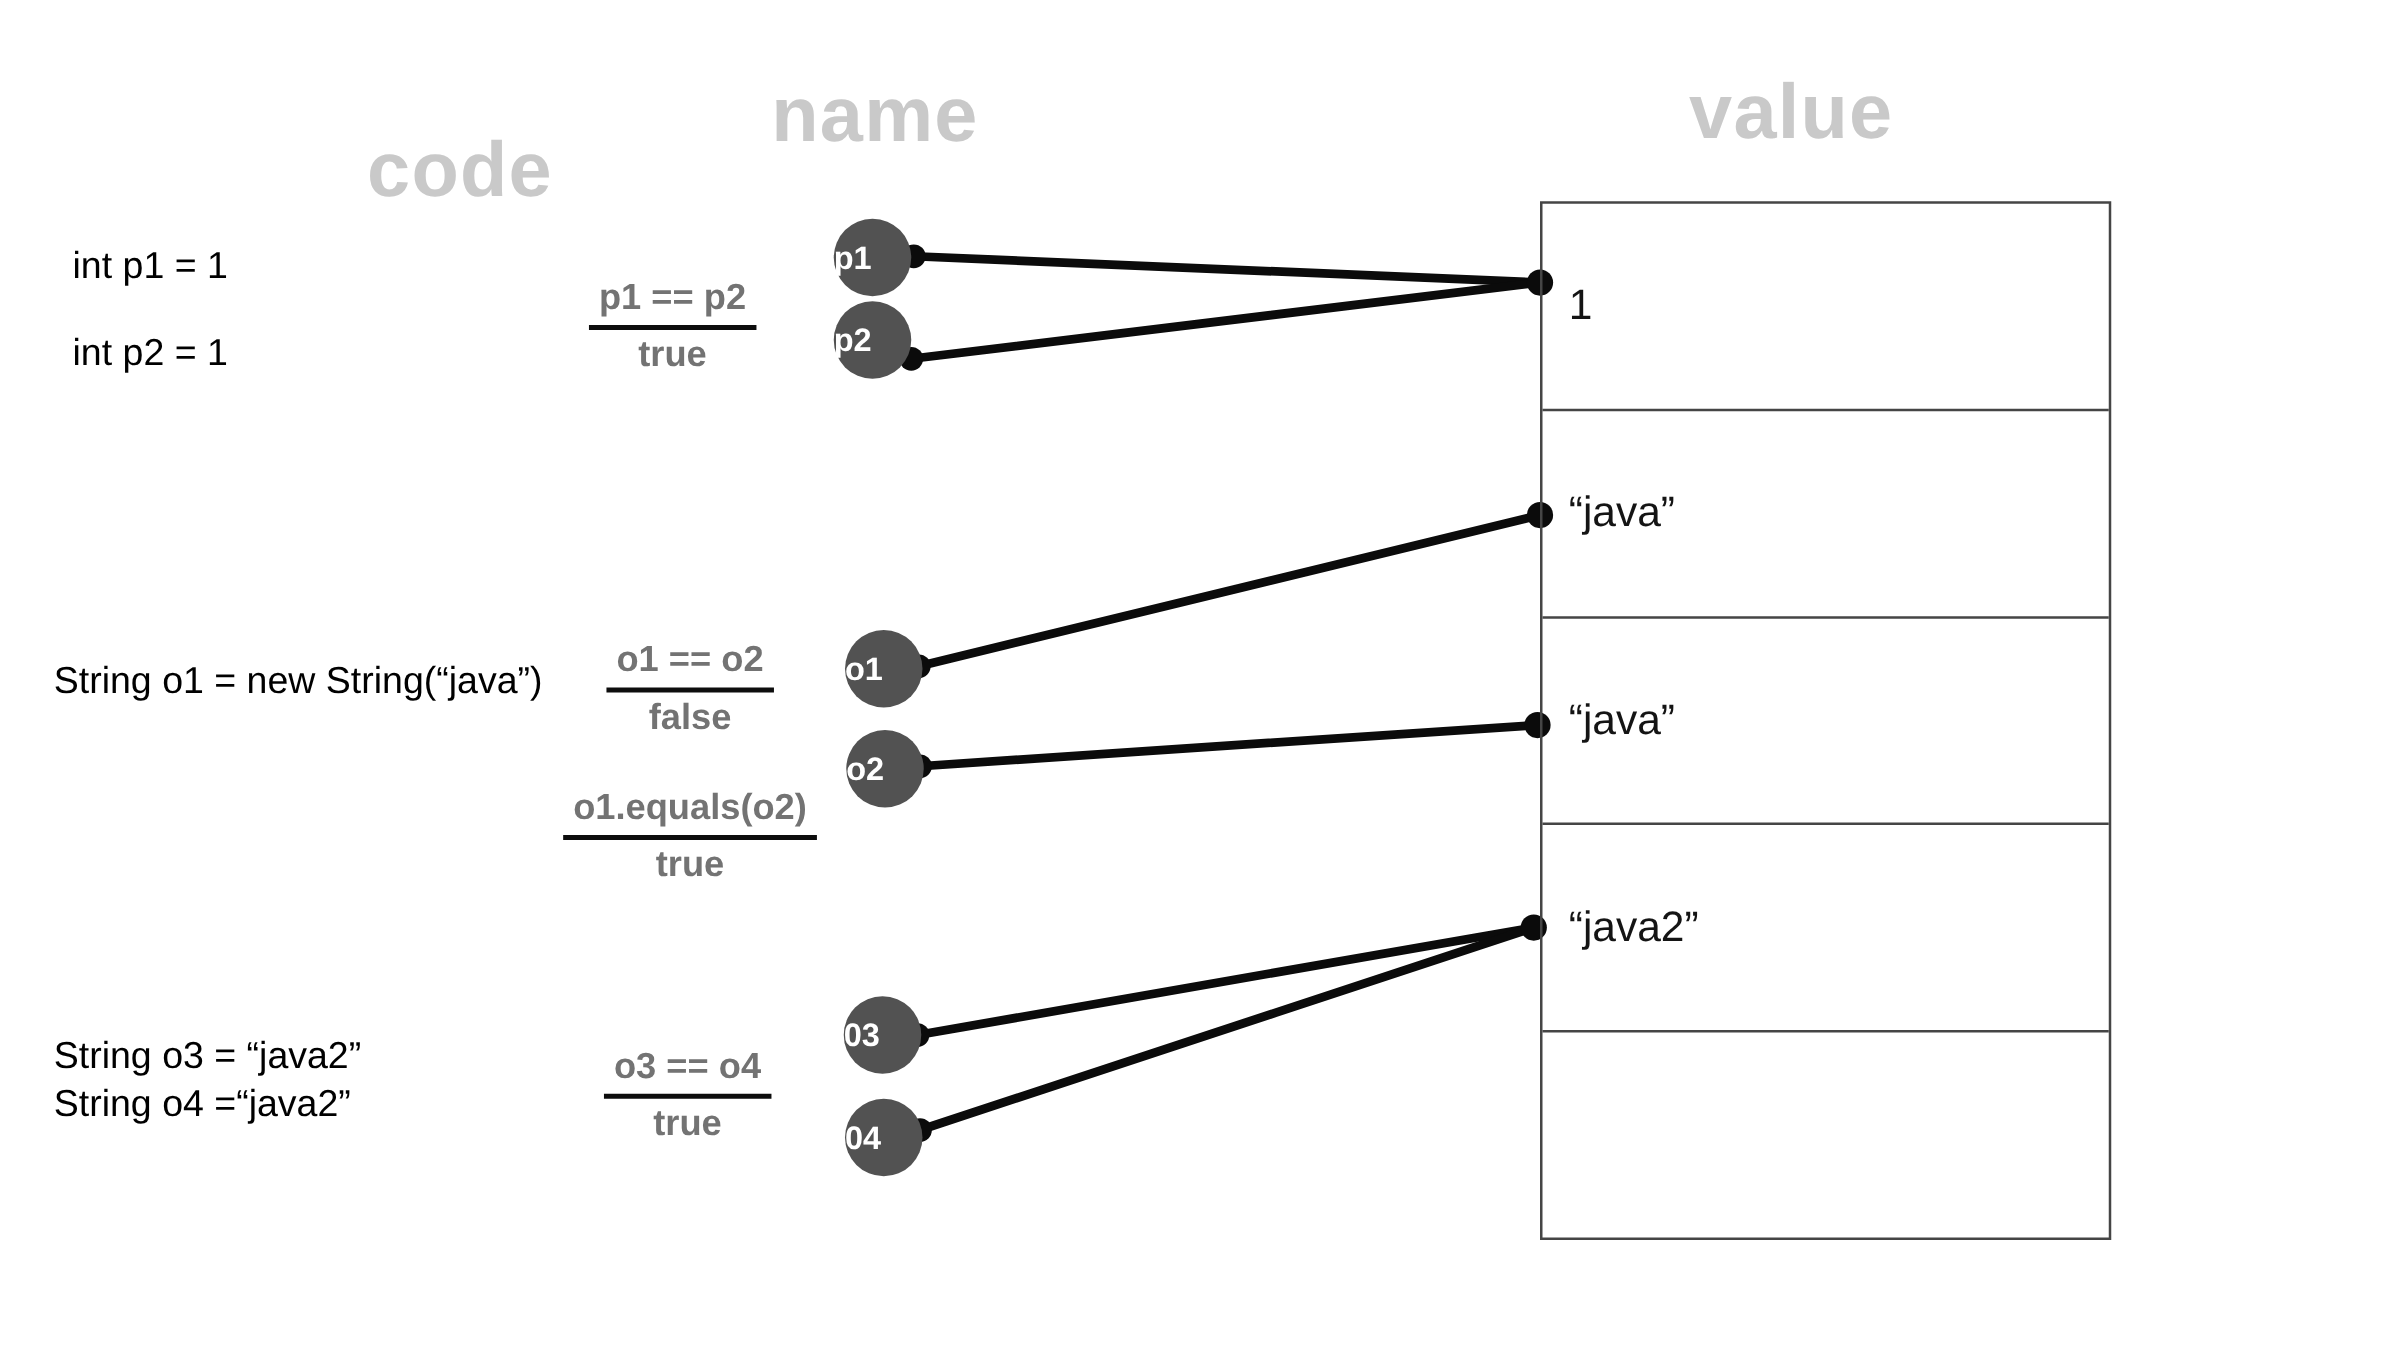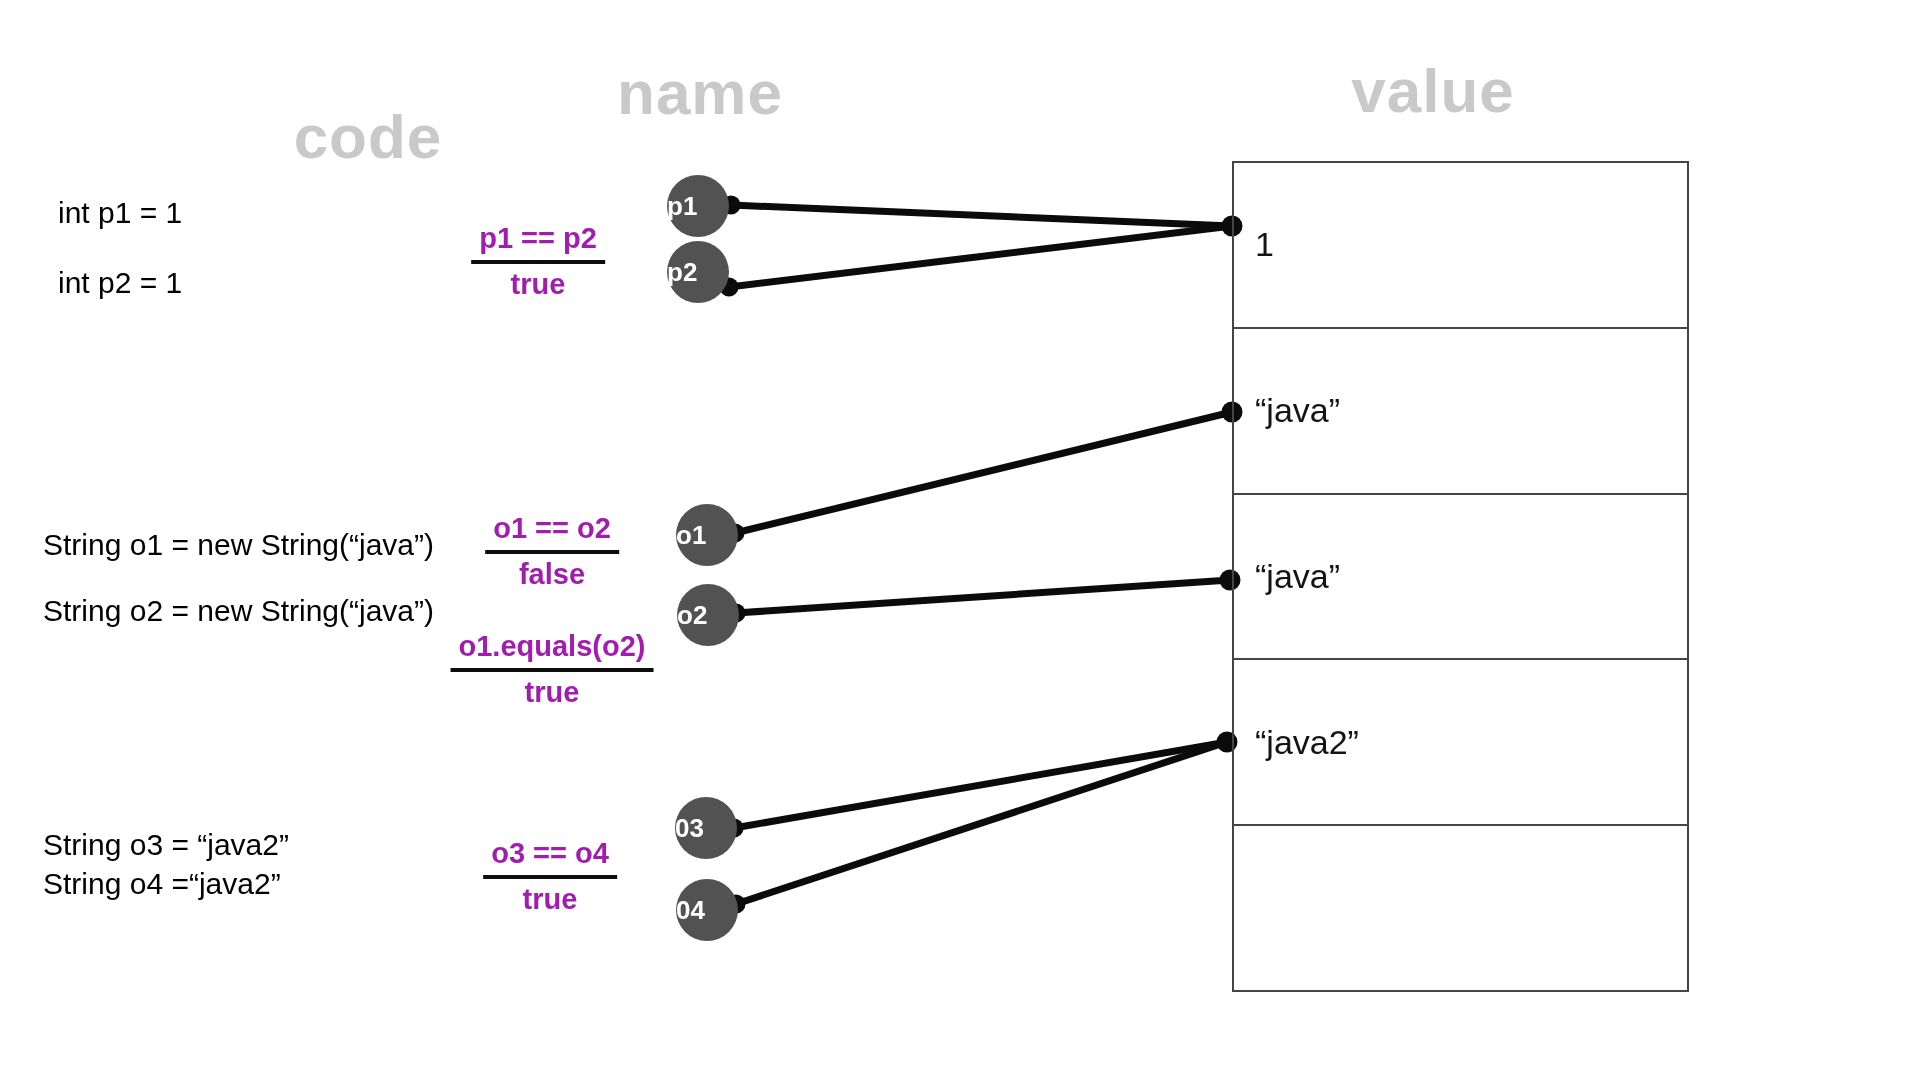--- a/index.html
+++ b/index.html
@@ -24,21 +24,21 @@
   .cl1{left:58px;top:213px;}
   .cl2{left:58px;top:283px;}
   .cl3{left:43px;top:545px;}
   .cl4{left:43px;top:611px;}
   .cl5{left:43px;top:845px;}
   .cl6{left:43px;top:884px;}
 
   
   .fraction{
     position:absolute;transform:translateX(-50%);
-    text-align:center;font-weight:bold;font-size:29px;color:#a21caf;white-space:nowrap;
+    text-align:center;font-weight:bold;font-size:29px;color:#737373;white-space:nowrap;
   }
   .fraction .num{
     display:inline-block;padding:0 8px 7px;border-bottom:4px solid #0d0d0d;line-height:30px;
   }
   .fraction .den{padding-top:5px;line-height:30px;}
   .fr1{left:538px;top:222px;}
   .fr2{left:552px;top:512px;}
   .fr3{left:552px;top:630px;}
   .fr4{left:550px;top:837px;}
 
@@ -77,21 +77,20 @@
 
 <div id="canvas">
 
   <div class="col-header h-code">code</div>
   <div class="col-header h-value">value</div>
   <div class="col-header h-name">name</div>
 
   <div class="code-line cl1">int p1 = 1</div>
   <div class="code-line cl2">int p2 = 1</div>
   <div class="code-line cl3">String o1 = new String(“java”)</div>
-  <div class="code-line cl4">String o2 = new String(“java”)</div>
   <div class="code-line cl5">String o3 = “java2”</div>
   <div class="code-line cl6">String o4 =“java2”</div>
 
   <div class="fraction fr1">
     <div class="num">p1 == p2</div>
     <div class="den">true</div>
   </div>
   <div class="fraction fr2">
     <div class="num">o1 == o2</div>
     <div class="den">false</div>

